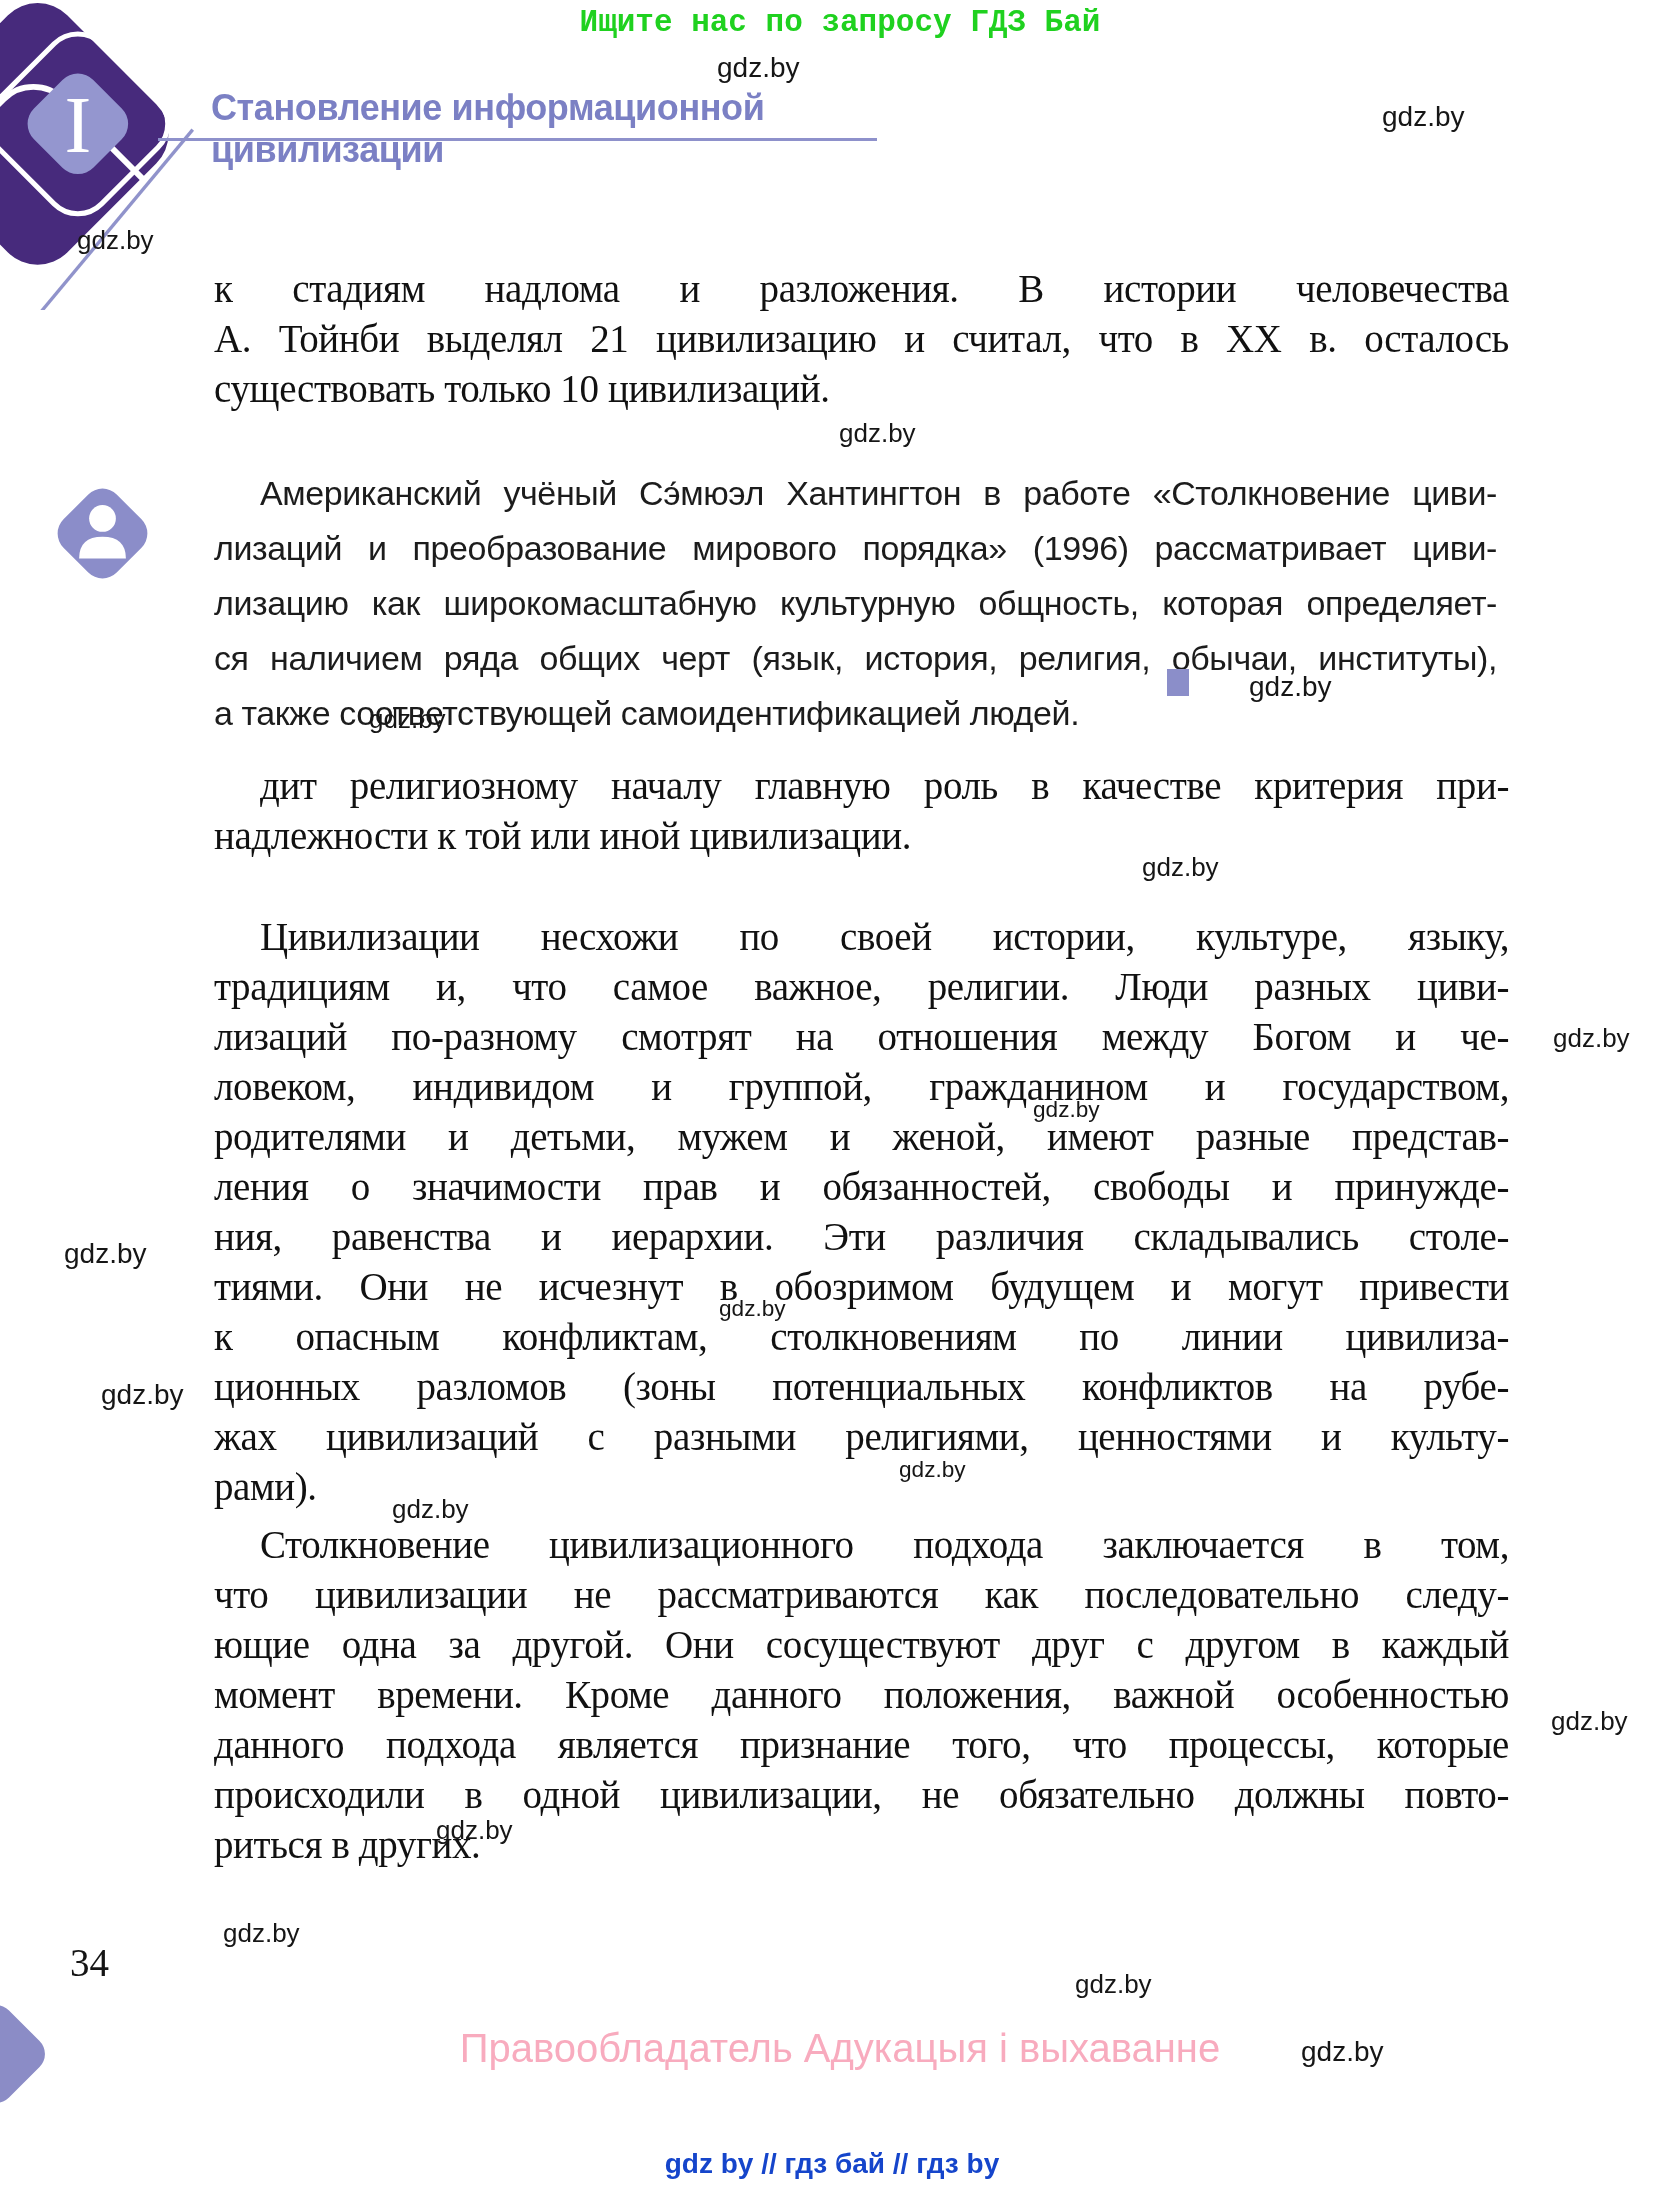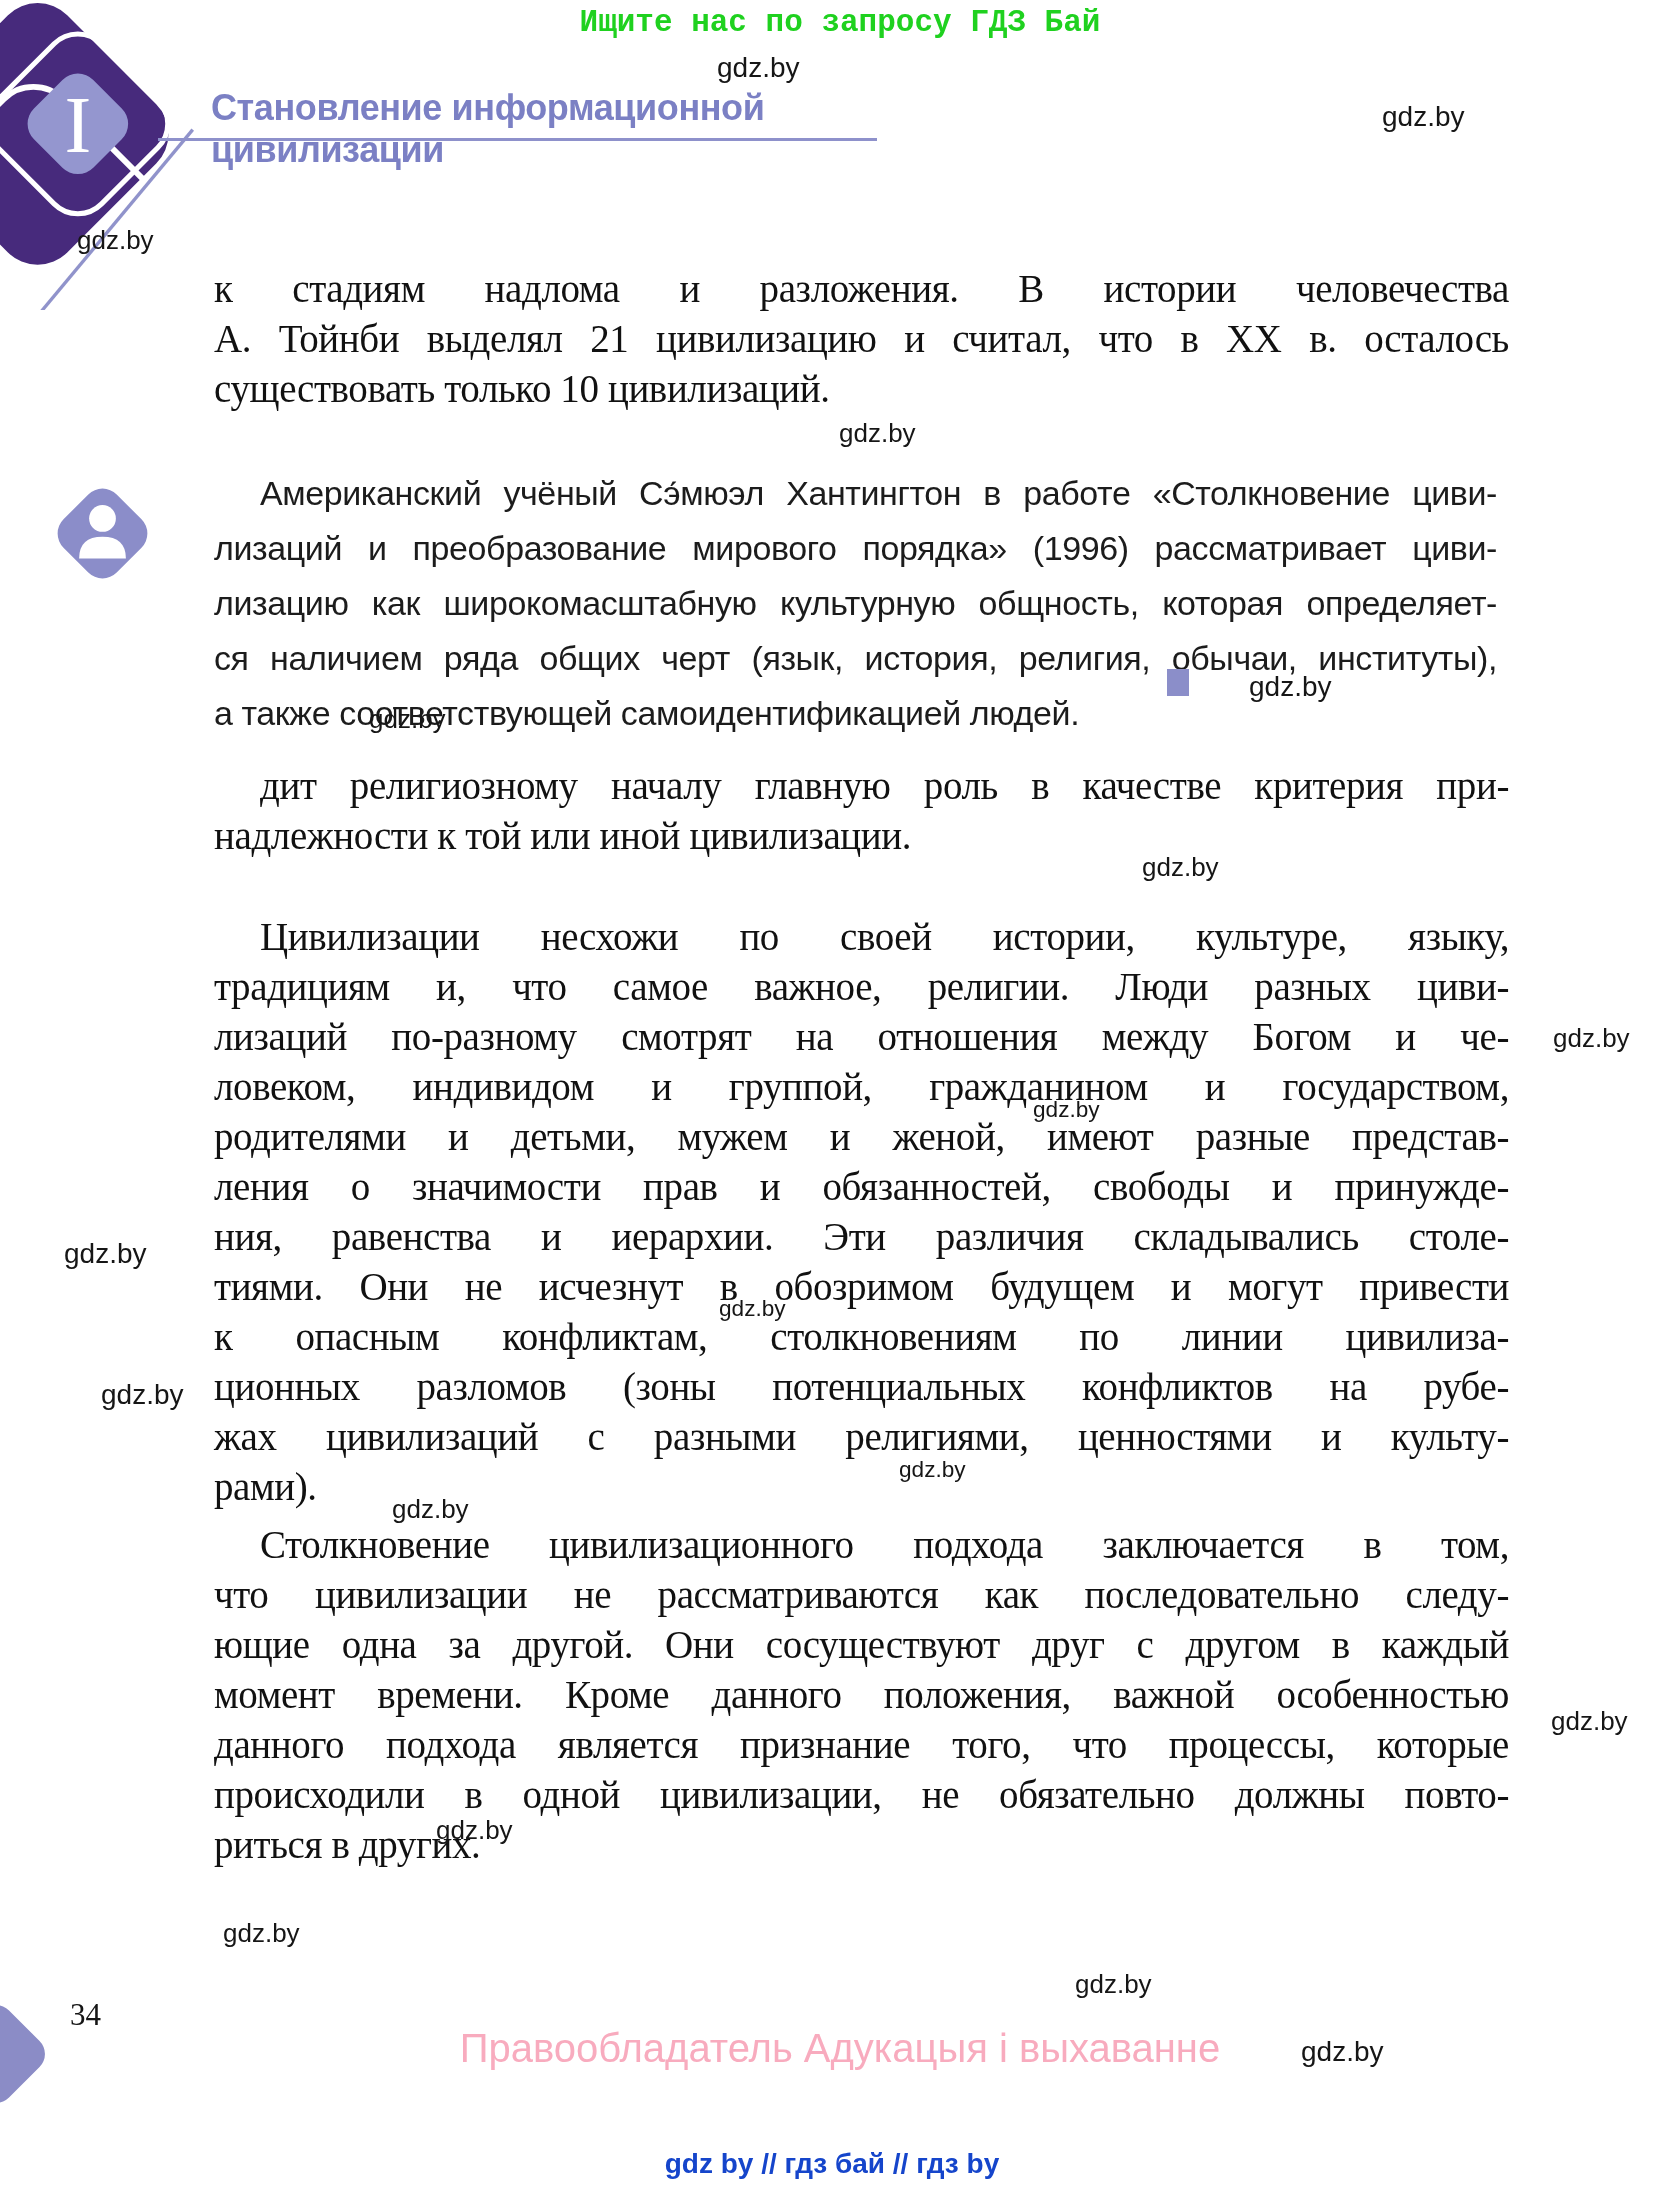--- a/index.html
+++ b/index.html
@@ -42,21 +42,21 @@
   
   #note{top:466px;width:1283px;font-family:"Liberation Sans",sans-serif;}
   #note .tl{line-height:55px;font-size:34px;letter-spacing:-0.4px;color:#1c1c1c;}
   .note-icon{position:absolute;left:44px;top:475px;width:117px;height:117px;}
   .note-square{position:absolute;left:1167px;top:669px;width:22px;height:27px;background:#8b8ec9;}
   
   .footer-arrow{
     position:absolute;left:-44px;top:2014px;width:80px;height:80px;
     background:#8b8cc6;border-radius:18.4px;transform:rotate(45deg);
   }
-  .page-number{position:absolute;left:70px;top:1997px;font-size:31px;color:#151515;}
+  .page-number{position:absolute;left:70px;top:1940px;font-size:39px;color:#151515;}
   .copyright{
     position:absolute;left:0;top:2026px;width:100%;text-align:center;
     font-family:"Liberation Sans",sans-serif;font-size:40px;color:#f8abbe;margin-left:8px;
   }
   .links-bar{
     position:absolute;left:0;top:2148px;width:100%;text-align:center;
     font-family:"Liberation Sans",sans-serif;font-size:28px;font-weight:600;
     color:#1545cb;cursor:pointer;
   }
 </style>

